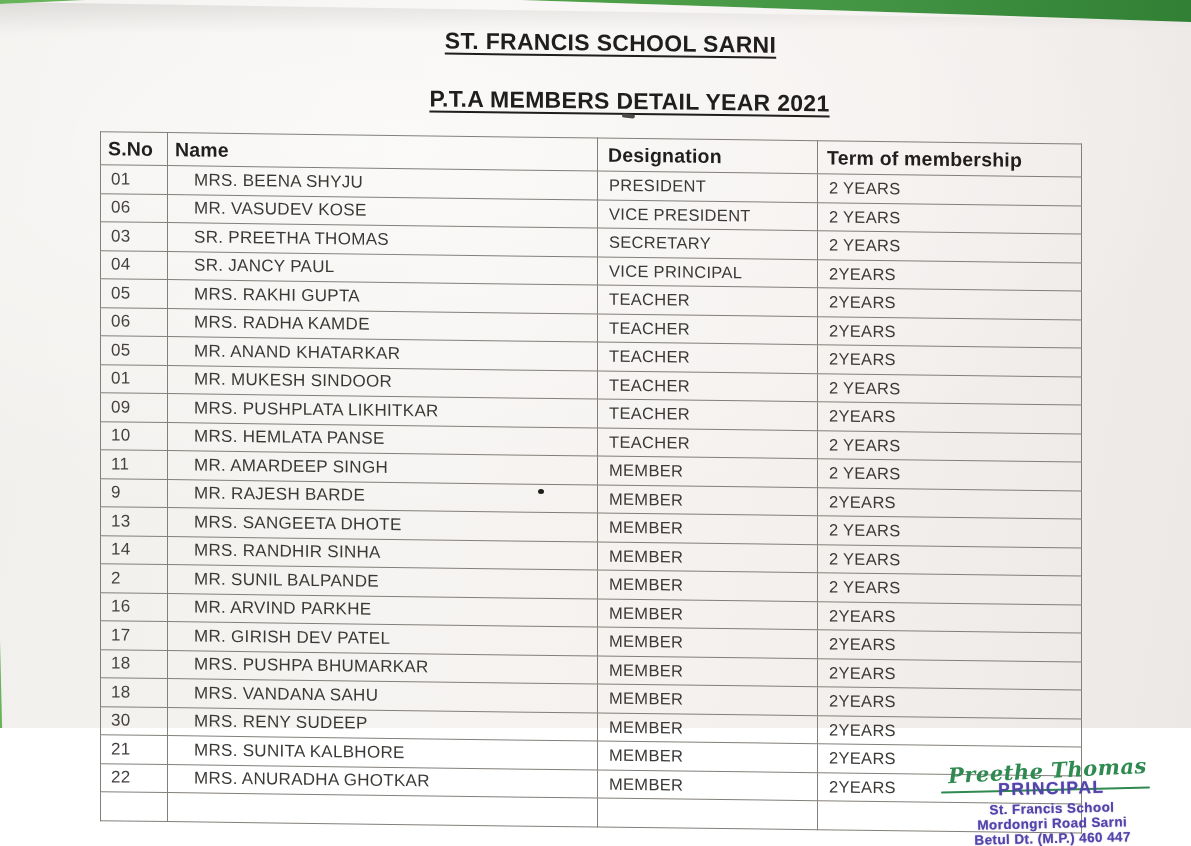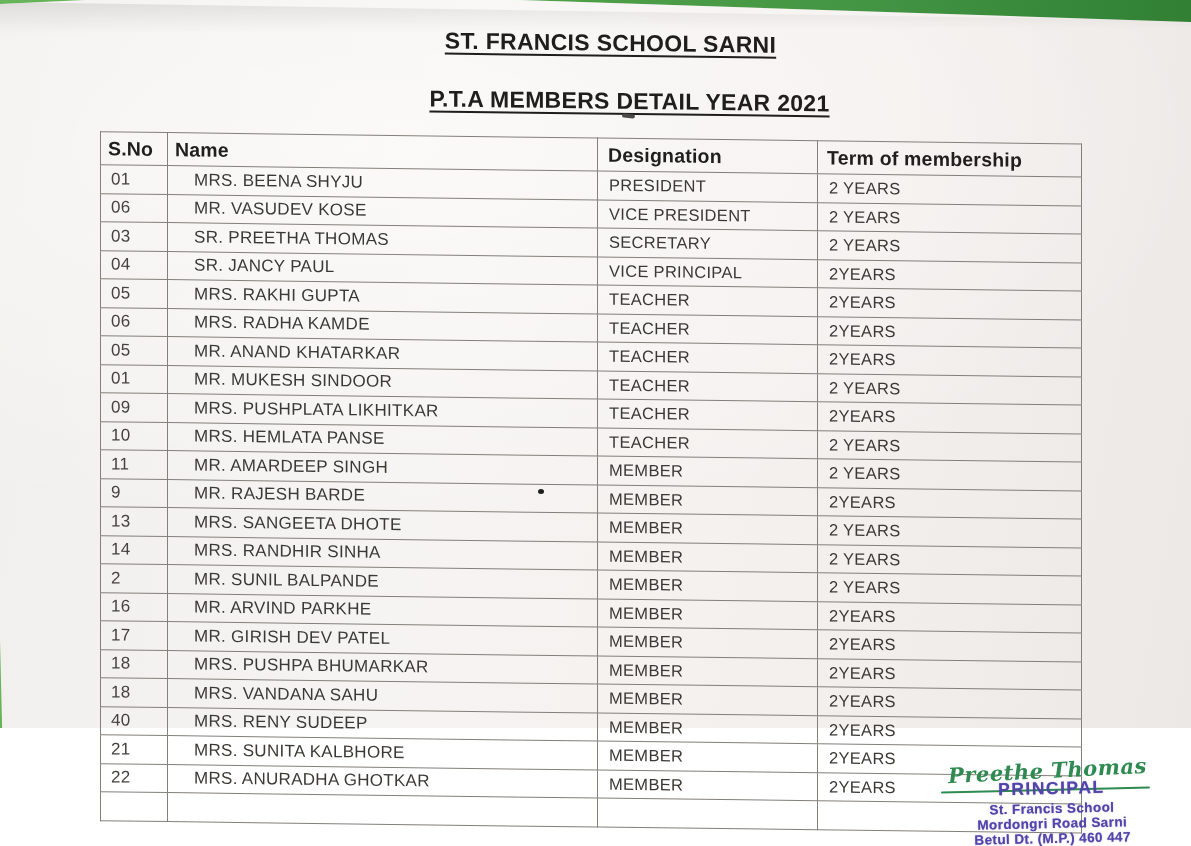--- a/index.html
+++ b/index.html
@@ -277,21 +277,21 @@
               <td class="c-desig">MEMBER</td>
               <td class="c-term">2YEARS</td>
             </tr>
             <tr>
               <td class="c-sno">18</td>
               <td class="c-name">MRS. VANDANA SAHU</td>
               <td class="c-desig">MEMBER</td>
               <td class="c-term">2YEARS</td>
             </tr>
             <tr>
-              <td class="c-sno">40</td>
+              <td class="c-sno">30</td>
               <td class="c-name">MRS. RENY SUDEEP</td>
               <td class="c-desig">MEMBER</td>
               <td class="c-term">2YEARS</td>
             </tr>
             <tr>
               <td class="c-sno">21</td>
               <td class="c-name">MRS. SUNITA KALBHORE</td>
               <td class="c-desig">MEMBER</td>
               <td class="c-term">2YEARS</td>
             </tr>

